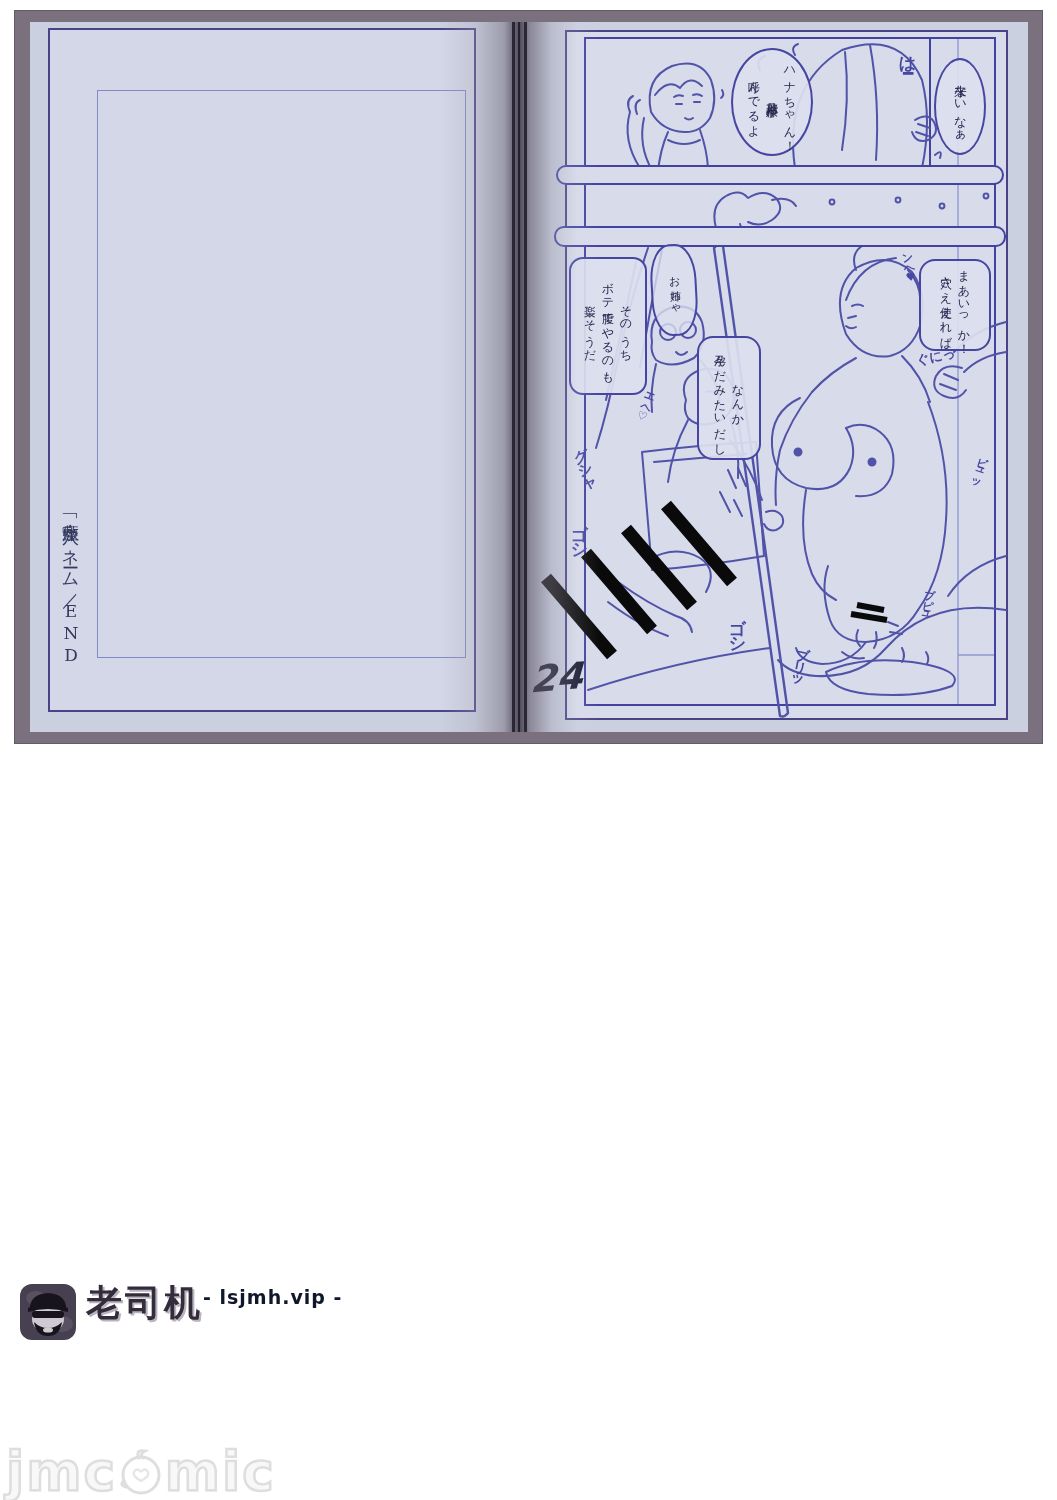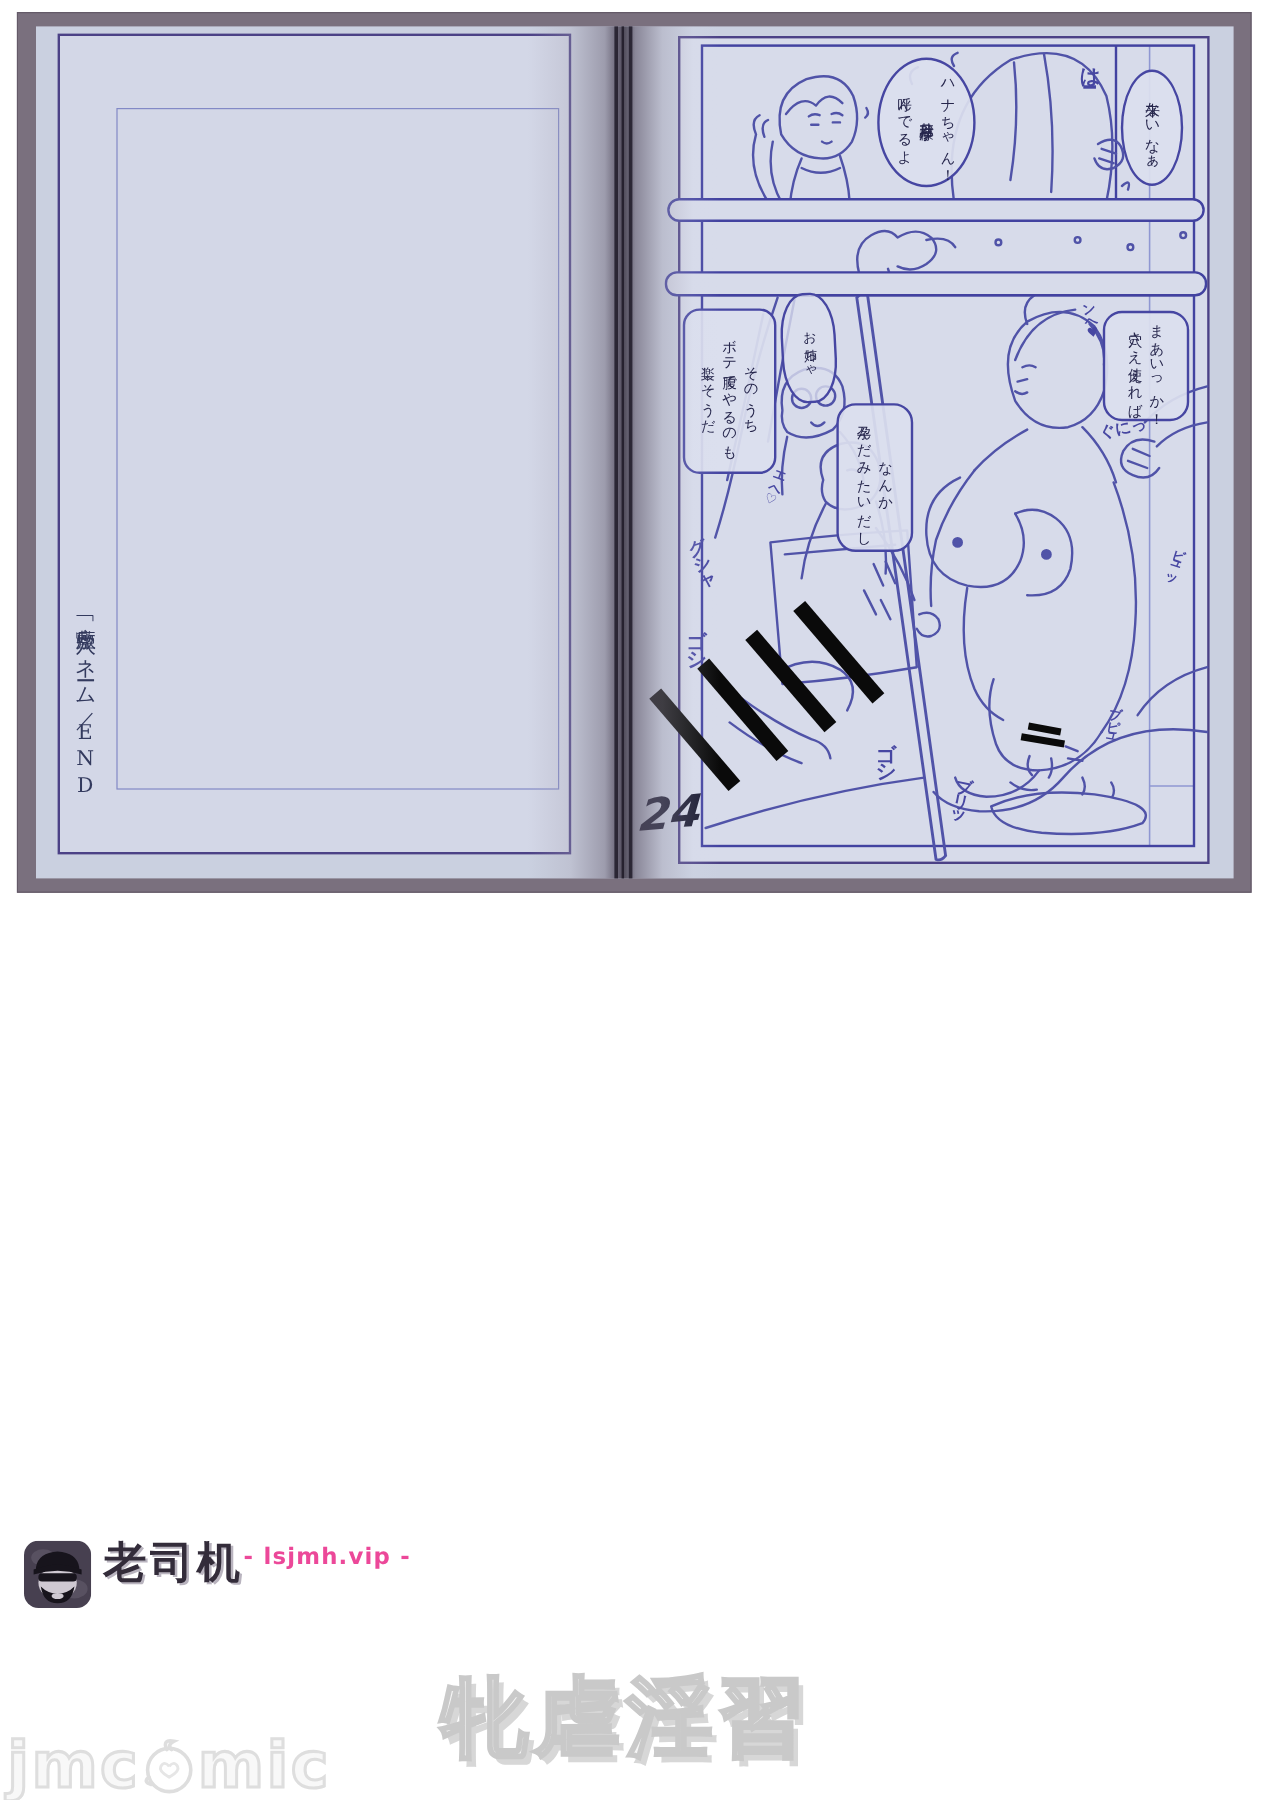--- a/index.html
+++ b/index.html
@@ -46,21 +46,21 @@
         rgba(98,90,108,0.62) 56%,
         rgba(160,155,172,0.35) 70%,
         rgba(214,218,234,0.12) 86%,
         rgba(214,218,234,0) 100%);}
   .spineline{position:absolute;top:22px;height:710px;background:rgba(28,23,36,0.82);}
   
   .logo{position:absolute;left:20px;top:1284px;display:flex;align-items:flex-start;gap:10px;}
   .logo-texts{display:flex;flex-direction:row;}
   .logo-title{font-size:36px;font-weight:900;color:#332c3a;letter-spacing:3px;
               text-shadow:2px 2px 0 #b9b4bf;line-height:1.05;}
-  .logo-sub{font-size:19px;font-weight:800;color:#ec4899;letter-spacing:1px;margin-top:2px;}
+  .logo-sub{font-size:19px;font-weight:800;color:#0f172a;letter-spacing:1px;margin-top:2px;}
   .series-title{position:absolute;left:0;right:14px;top:1384px;text-align:center;
        font-size:72px;font-weight:900;letter-spacing:5px;color:#f5f5f5;
        -webkit-text-stroke:2.5px #c9c9c9;text-shadow:5px 6px 0 #d7d7d7;}
   .jmcorner{position:absolute;left:6px;top:1441px;display:flex;align-items:center;
        font-size:53px;font-weight:900;letter-spacing:2px;color:#f8f8f8;
        -webkit-text-stroke:2.5px #dedede;text-shadow:1px 1px 0 #ececec;}
 </style>
 </head>
 <body>
 
@@ -223,21 +223,20 @@
       <rect x="12" y="27" width="32" height="7" rx="3" fill="#17141c"></rect>
       <path d="M14,38 Q16,52 28,52 Q40,52 42,38 Q36,44 28,44 Q20,44 14,38 Z" fill="#17141c"></path>
       <ellipse cx="28" cy="46" rx="5" ry="2.6" fill="#cfc9d2"></ellipse>
     </svg>
     <div class="logo-texts">
       <span class="logo-title">老司机</span>
       <span class="logo-sub">- lsjmh.vip -</span>
     </div>
   </div>
 
-  <div class="series-title">牝虐淫習</div>
 
   <div class="jmcorner">
     <span>jmc</span>
     <svg width="46" height="50" viewBox="0 0 46 50" style="margin:0 1px;">
       <circle cx="23" cy="28" r="18" fill="#ffffff" stroke="#dedede" stroke-width="3"></circle>
       <path d="M21,11 Q17,2 27,4 Q21,7 25,11" fill="none" stroke="#dedede" stroke-width="3" stroke-linecap="round"></path>
       <path d="M23,25 q-4,-5 -7,0 q-2,4 7,9 q9,-5 7,-9 q-3,-5 -7,0" fill="none" stroke="#e6e6e6" stroke-width="2.4"></path>
       <path d="M6,34 Q1,38 8,40" fill="none" stroke="#dedede" stroke-width="3" stroke-linecap="round"></path>
     </svg>
     <span>mic</span>

